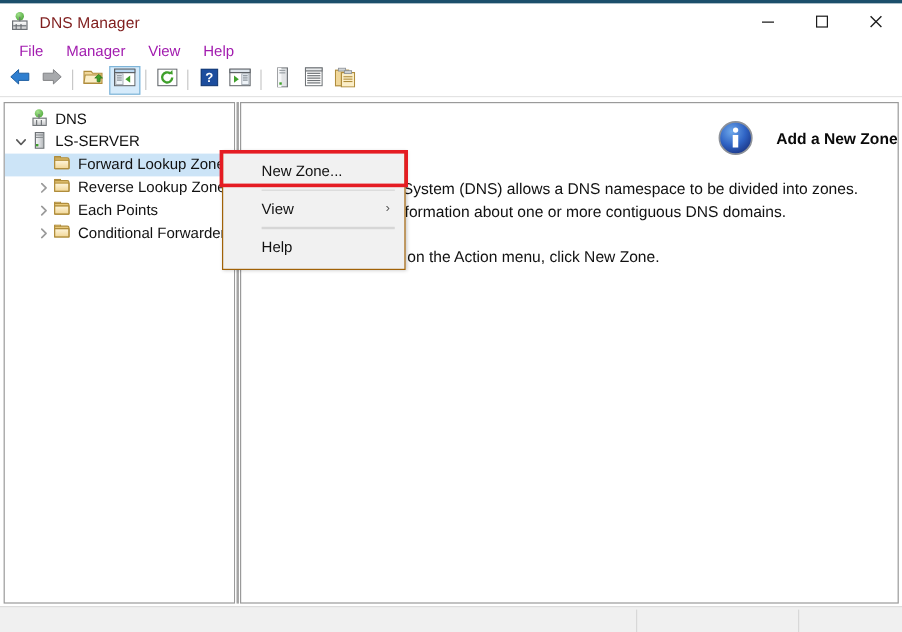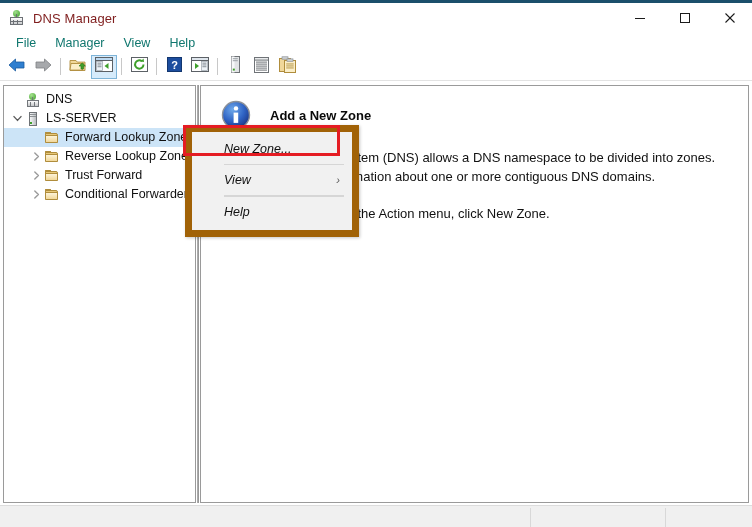--- a/index.html
+++ b/index.html
@@ -75,21 +75,21 @@
   .menubar {
     position: absolute; top: 33px; left: 0;
     width: 752px; height: 20px;
     background: #ffffff;
     display: flex; align-items: center;
     padding-left: 7px;
     box-sizing: border-box;
   }
   .menu-item {
     font-size: 12.5px;
-    color: #0f766e;
+    color: #a21caf;
     padding: 2px 10px 2px 9px;
     white-space: nowrap;
     line-height: 15px;
   }
 
   
   .toolbar {
     position: absolute; top: 53px; left: 0;
     width: 752px; height: 28px;
     background: #ffffff;
@@ -143,21 +143,21 @@
     background: #ffffff;
     border: 1px solid #9a9a9a;
     box-sizing: border-box;
     overflow: hidden;
   }
 
   
   .tree { padding-top: 4px; font-size: 12.5px; color: #111111; }
   .tree-row {
     height: 19px;
-    display: flex; align-items: center;
+    display: flex; 
     white-space: nowrap;
     position: relative;
   }
   .tree-row.selected { background: #cce4f7; }
   .twisty {
     width: 16px; height: 19px; flex: none;
     display: flex; align-items: center; justify-content: center;
   }
   .twisty svg { display: block; }
   .tree-icon { width: 16px; height: 16px; flex: none; margin-right: 5px; position: relative; }
@@ -194,45 +194,45 @@
   .ic-folder .f-front {
     position:absolute; left:1px; top:5px; width:13px; height:8px;
     background:linear-gradient(#fdf3d8,#f2d89a);
     border:1px solid #b08d3c; box-sizing:border-box; border-radius:0 1px 1px 1px;
   }
 
   
   .content-head {
     display: flex; align-items: center;
     padding: 14px 0 0 20px;
+    justify-content: flex-end;
   }
   .info-icon { width: 30px; height: 30px; flex: none; }
   .content-title {
     font-size: 13px; font-weight: bold; color: #0a0a0a;
     margin-left: 19px; white-space: nowrap;
   }
   .content-body {
     padding: 18px 22px 0 22px;
     font-size: 13px; color: #111111;
     line-height: 19px;
   }
   .content-body p { margin: 0 0 18px 0; }
 
   
   .ctx-menu {
     position: absolute;
     left: 185px; top: 125px;
-    width: 174px;
+    width: 153px;
     background: #f1f1f1;
-    border: 7px solid #a16207;
+    border: 1px solid #a16207;
     box-shadow: 1px 1px 3px rgba(0,0,0,0.22);
     padding: 2px 0 3px 0;
     box-sizing: border-box;
     z-index: 50;
-    font-style: italic;
   }
   .ctx-item {
     height: 30px;
     display: flex; align-items: center;
     font-size: 12.5px; color: #111111;
     padding-left: 32px;
     position: relative;
     white-space: nowrap;
     box-sizing: border-box;
   }
@@ -501,21 +501,21 @@
         <div class="twisty">
           <svg width="9" height="9" viewBox="0 0 9 9">
               <path d="M2.8 1 L6.4 4.5 L2.8 8" fill="none" stroke="#9a9a9a" stroke-width="1.4" stroke-linecap="round" stroke-linejoin="round"></path>
             </svg>
         </div>
         <div class="tree-icon ic-folder">
           <div class="f-tab"></div>
             <div class="f-back"></div>
             <div class="f-front"></div>
         </div>
-        <div class="tree-label">Trust Forward</div>
+        <div class="tree-label">Each Points</div>
       </div>
 
       <div class="tree-row" style="padding-left:24px;">
         <div class="twisty">
           <svg width="9" height="9" viewBox="0 0 9 9">
               <path d="M2.8 1 L6.4 4.5 L2.8 8" fill="none" stroke="#9a9a9a" stroke-width="1.4" stroke-linecap="round" stroke-linejoin="round"></path>
             </svg>
         </div>
         <div class="tree-icon ic-folder">
           <div class="f-tab"></div>

